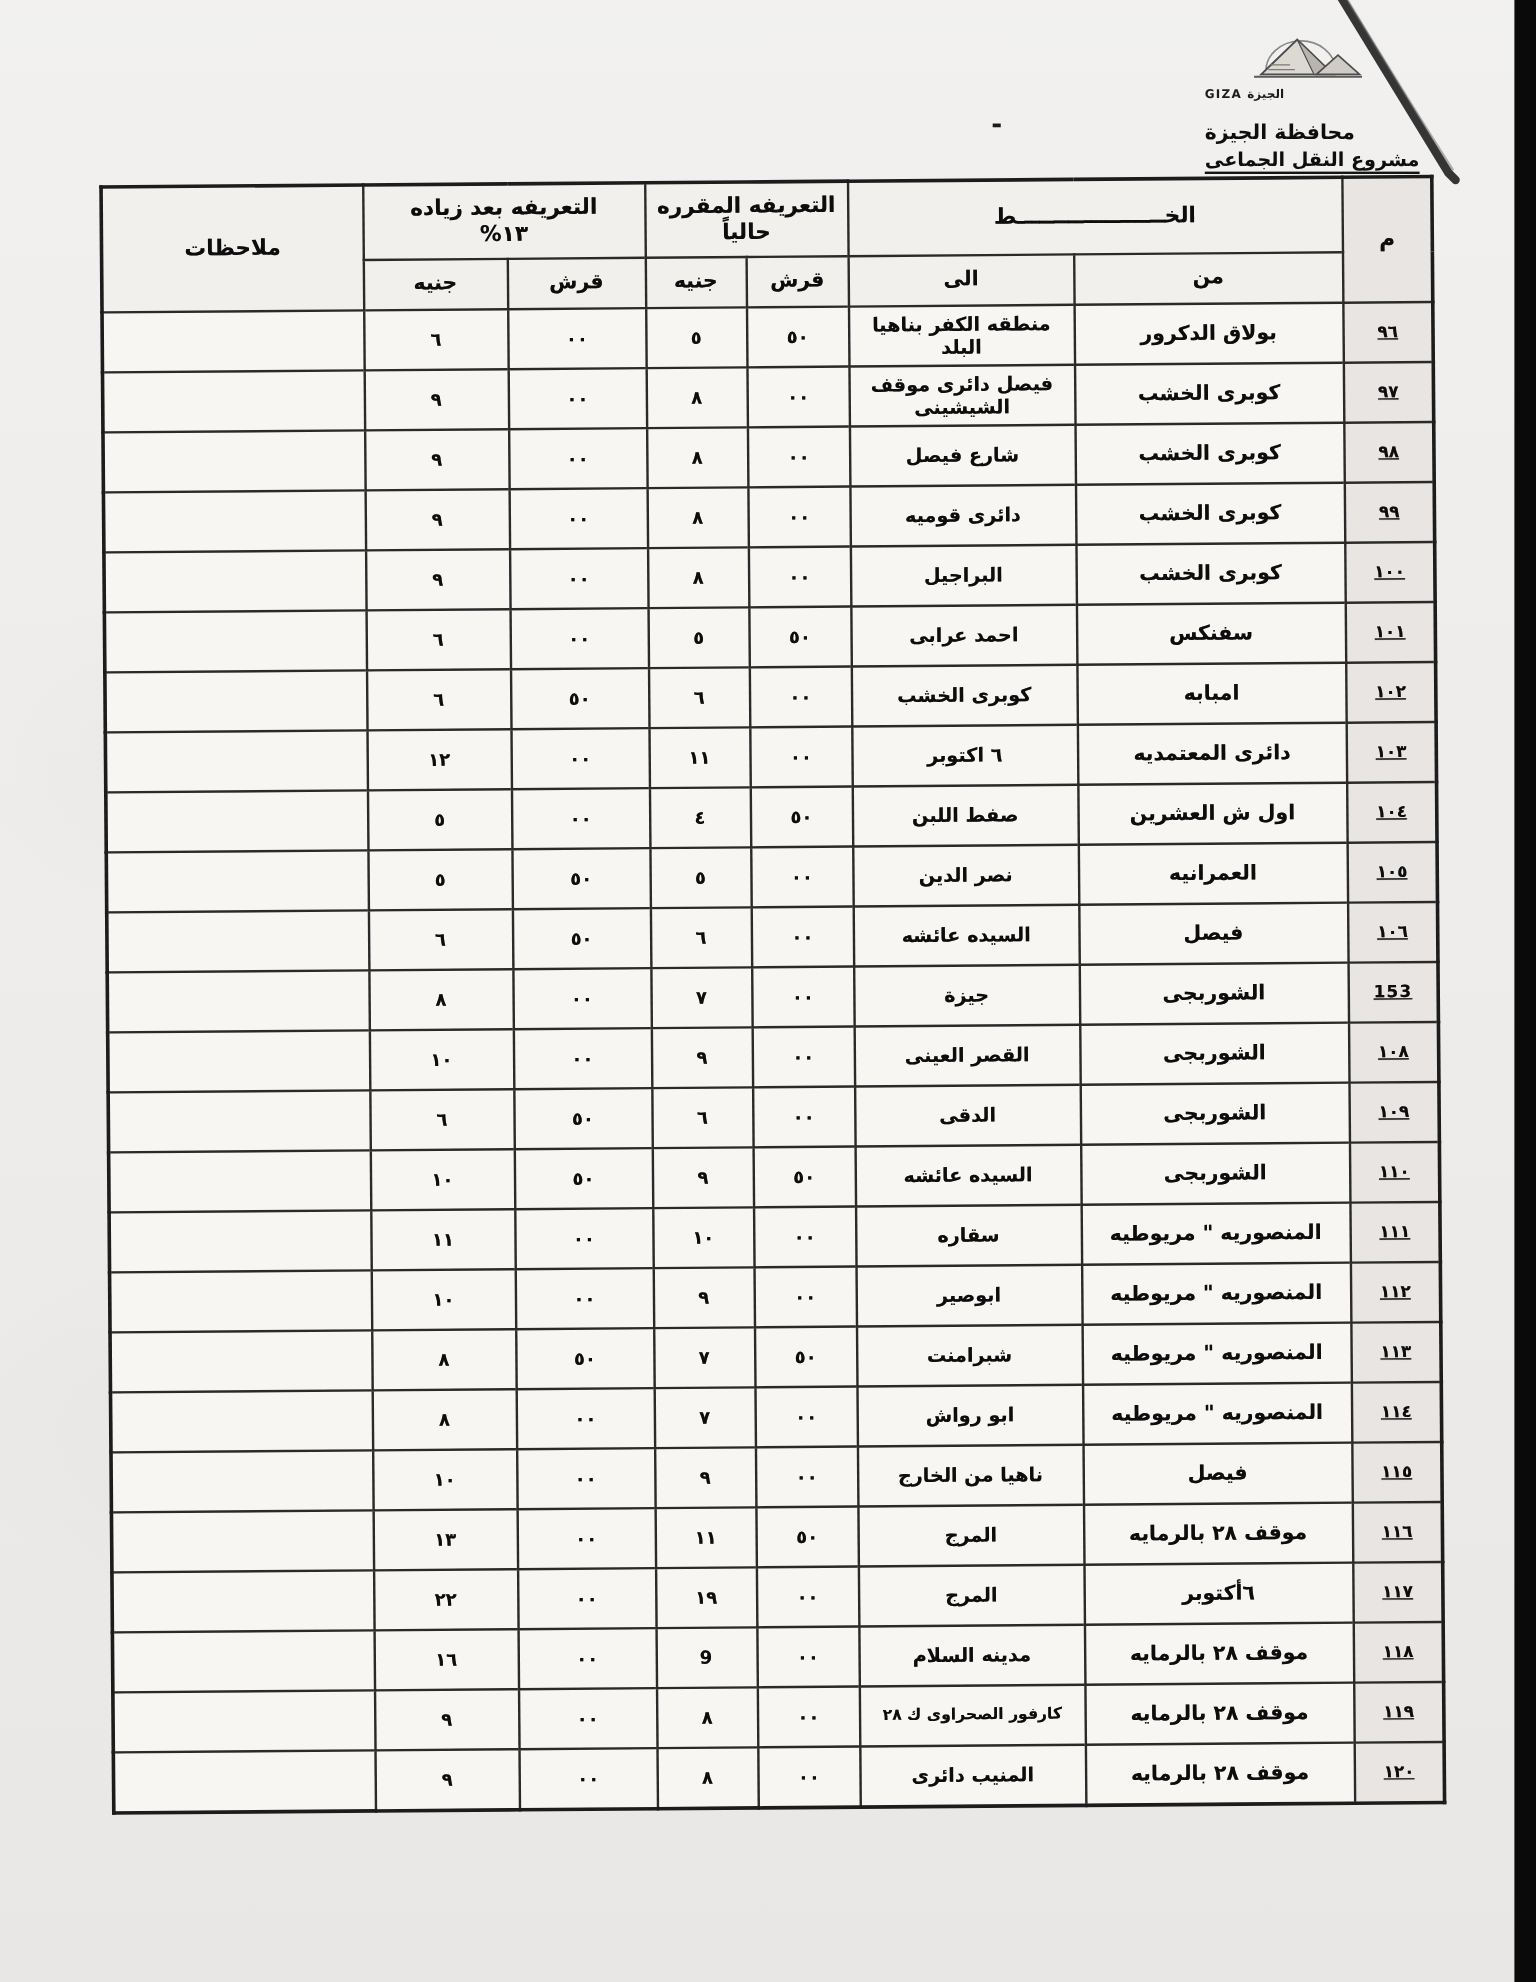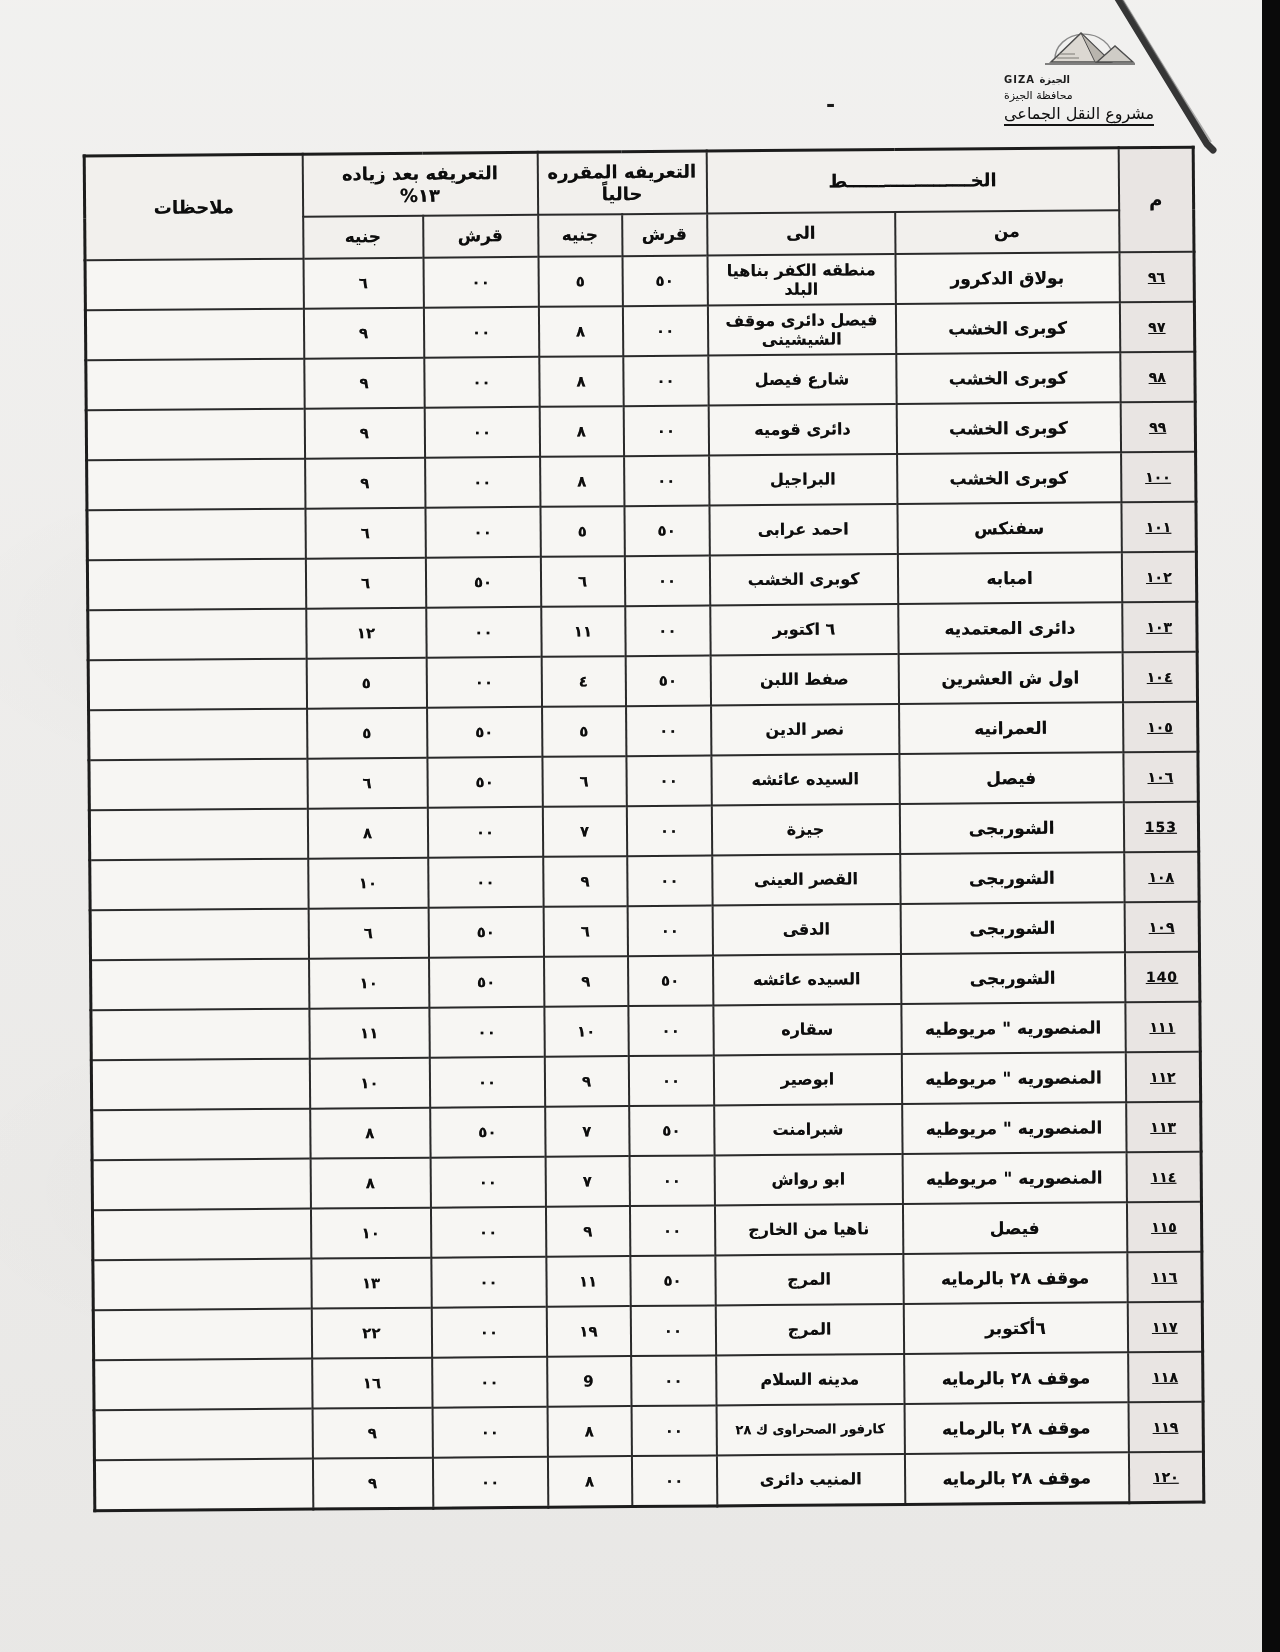--- a/index.html
+++ b/index.html
@@ -21,23 +21,23 @@
     position:absolute;top:0;right:0;width:18px;height:1652px;background:#0a0a0a;
   }
   
   .corner-svg{position:absolute;top:0;left:0;pointer-events:none;}
   
   .letterhead{
     position:absolute;top:24px;right:106px;width:170px;text-align:left;
   }
   .logo{display:block;margin:0 auto 2px auto;}
   .logo-caption{font-size:10px;font-weight:bold;letter-spacing:1px;color:#1c1c1c;white-space:nowrap;}
-  .org-line1{font-size:11px;font-weight:normal;margin-top:4px;white-space:nowrap;}
+  .org-line1{font-size:17px;font-weight:bold;margin-top:16px;white-space:nowrap;}
   .org-line2{
-    font-size:16px;font-weight:normal;margin-top:2px;white-space:nowrap;
+    font-size:16px;font-weight:bold;margin-top:2px;white-space:nowrap;
     border-bottom:2px solid #141414;padding-bottom:1px;display:inline-block;
   }
   .page-dash{
     position:absolute;top:92px;left:826px;font-size:22px;font-weight:bold;color:#1a1a1a;
   }
   
   .table-wrap{
     position:absolute;left:88px;top:150px;width:1109px;
     transform:rotate(-0.45deg);transform-origin:50% 50%;
   }
@@ -264,21 +264,21 @@
     <td class="col-no">١٠٩</td>
     <td class="col-from">الشوربجى</td>
     <td class="col-to">الدقى</td>
     <td class="col-num">٠٠</td>
     <td class="col-num">٦</td>
     <td class="col-num">٥٠</td>
     <td class="col-num">٦</td>
     <td class="col-notes"></td>
   </tr>
         <tr>
-    <td class="col-no">140</td>
+    <td class="col-no">١١٠</td>
     <td class="col-from">الشوربجى</td>
     <td class="col-to">السيده عائشه</td>
     <td class="col-num">٥٠</td>
     <td class="col-num">٩</td>
     <td class="col-num">٥٠</td>
     <td class="col-num">١٠</td>
     <td class="col-notes"></td>
   </tr>
         <tr>
     <td class="col-no">١١١</td>

